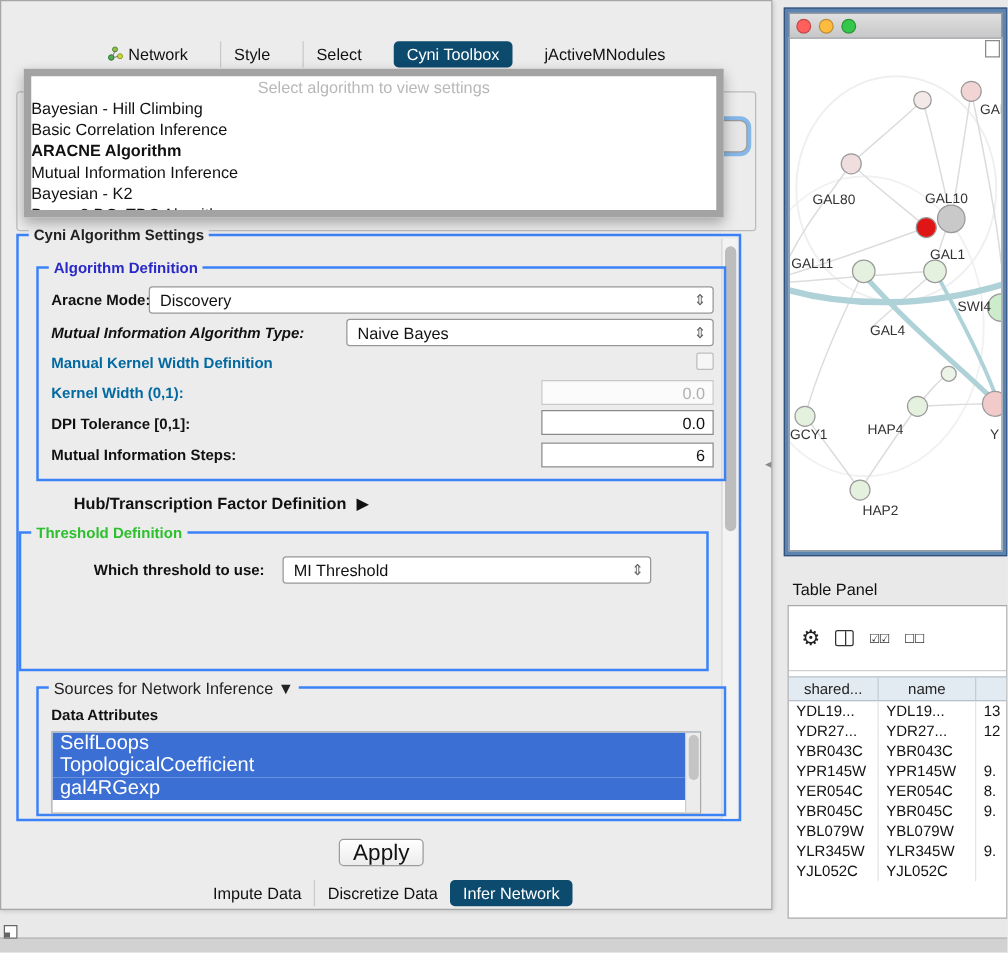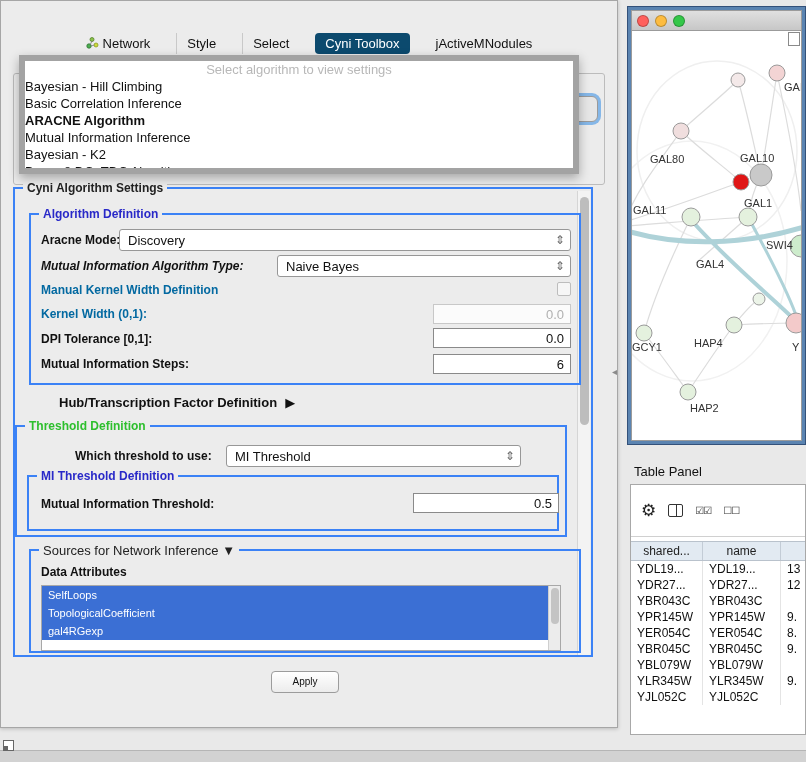--- a/index.html
+++ b/index.html
@@ -50,25 +50,25 @@
   .checkbox { position:absolute; width:14px; height:14px; border:1px solid #bdbdbd; background:#f6f6f6; border-radius:2px; }
 
   .hub-row { position:absolute; left:16px; top:206px; display:flex; align-items:center; gap:8px; }
   .hub-row .tri { font-size:13px; color:#111; }
 
   .threshold-group { left:0; top:236px; width:552px; height:112px; }
   .mi-def-group { left:10px; top:48px; width:532px; height:56px; }
 
   .sources-group { left:14px; top:360px; width:552px; height:104px; }
   .list { position:absolute; left:10px; top:34px; width:520px; height:66px; background:#fff; border:1px solid #a8a8a8; overflow:hidden; }
-  .list-item { height:18px; line-height:18px; padding-left:6px; font-size:11px; background:#3b6fd4; color:#fff; }
+  .list-item { height:18px; line-height:18px; padding-left:6px; font-size:16px; background:#3b6fd4; color:#fff; }
   .list-scroll { position:absolute; right:0; top:0; width:12px; height:100%; background:#ececec; border-left:1px solid #cfcfcf; }
   .list-scroll .thumb { position:absolute; left:2px; top:2px; width:8px; height:36px; background:#c4c4c4; border-radius:4px; }
 
-  .apply-btn { position:absolute; left:270px; top:670px; width:68px; height:22px; background:linear-gradient(#ffffff,#ececec); border:1px solid #9c9c9c; border-radius:4px; font-size:10px; color:#111; text-align:center; line-height:20px; }
+  .apply-btn { position:absolute; left:270px; top:670px; width:68px; height:22px; background:linear-gradient(#ffffff,#ececec); border:1px solid #9c9c9c; border-radius:4px; font-size:18px; color:#111; text-align:center; line-height:20px; }
 
   
   .net-window { left:627px; top:6px; width:179px; height:439px; border:1px solid #33517a; background:#5b84b1; padding:3px; }
   .net-titlebar { height:20px; background:linear-gradient(#e0e0e0,#c7c7c7); border:1px solid #9b9b9b; border-bottom:none; display:flex; align-items:center; gap:6px; padding:0 5px; }
   .light { width:12px; height:12px; border-radius:50%; display:inline-block; border:1px solid rgba(0,0,0,.25); }
   .net-canvas { position:relative; height:411px; background:#fff; border:1px solid #9b9b9b; overflow:hidden; }
   .overview-box { position:absolute; right:1px; top:1px; width:12px; height:14px; background:#fff; border:1px solid #8a8a8a; }
   .net-canvas text { font-size:11px; fill:#333; font-family:"Liberation Sans", sans-serif; }
 
   
@@ -178,25 +178,20 @@
 
     <div class="group threshold-group">
       <span class="legend green">Threshold Definition</span>
 
       <span class="abs lbl" style="left:58px; top:22px;">Which threshold to use:</span>
       <div class="combo" style="left:209px; top:18px; width:295px;">
         <span>MI Threshold</span>
         <span class="arrows">⇕</span>
       </div>
 
-      <div class="group mi-def-group">
-        <span class="legend blue">MI Threshold Definition</span>
-        <span class="abs lbl" style="left:12px; top:20px;">Mutual Information Threshold:</span>
-        <input class="field" style="left: 384px; top: 16px; width: 146px;" value="0.5">
-      </div>
     </div>
 
     <div class="group sources-group">
       <span class="legend" style="font-weight:normal; font-size:13px;">
         <span>Sources for Network Inference</span>
         <span>▼</span>
       </span>
       <span class="abs lbl" style="left:10px; top:14px; font-size:12px;">Data Attributes</span>
       <div class="list">
         <div class="list-item">SelfLoops</div>
@@ -204,20 +199,31 @@
         <div class="list-item">gal4RGexp</div>
         <div class="list-scroll">
             <div class="thumb"></div>
           </div>
       </div>
     </div>
   </div>
 
   <div class="apply-btn">Apply</div>
 
+  <div class="tabbar bottom">
+    <div class="tab">
+        <span>Impute Data</span>
+      </div>
+    <div class="tab">
+        <span>Discretize Data</span>
+      </div>
+    <div class="tab selected">
+        <span>Infer Network</span>
+      </div>
+  </div>
 </section>
 
 <section class="abs net-window">
   <div class="net-titlebar">
     <span class="light" style="background:#ff605c;"></span>
     <span class="light" style="background:#fdbc40;"></span>
     <span class="light" style="background:#34c749;"></span>
   </div>
   <div class="net-canvas">
     <svg width="169" height="411" viewBox="0 0 169 411">

